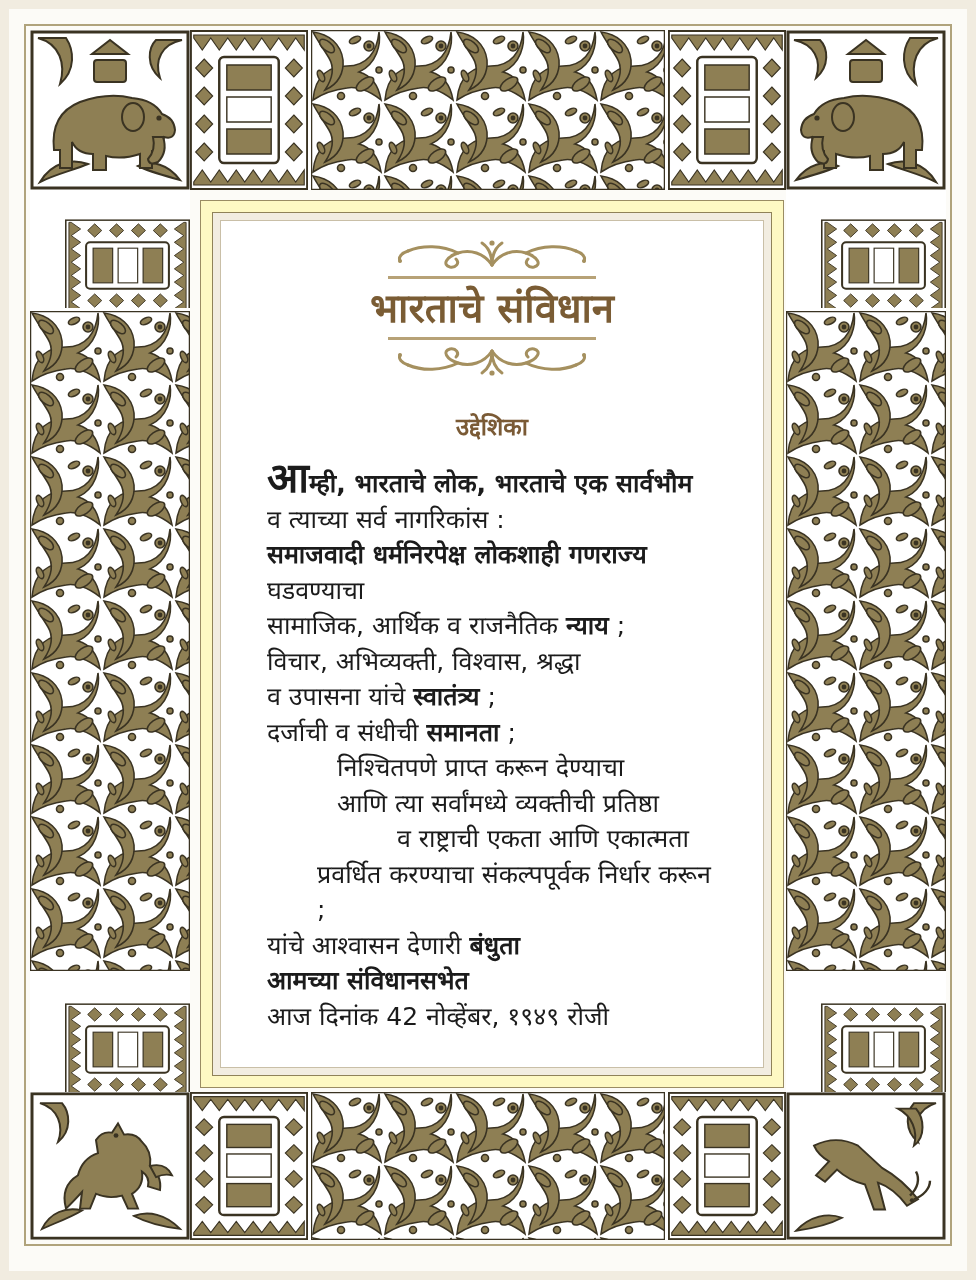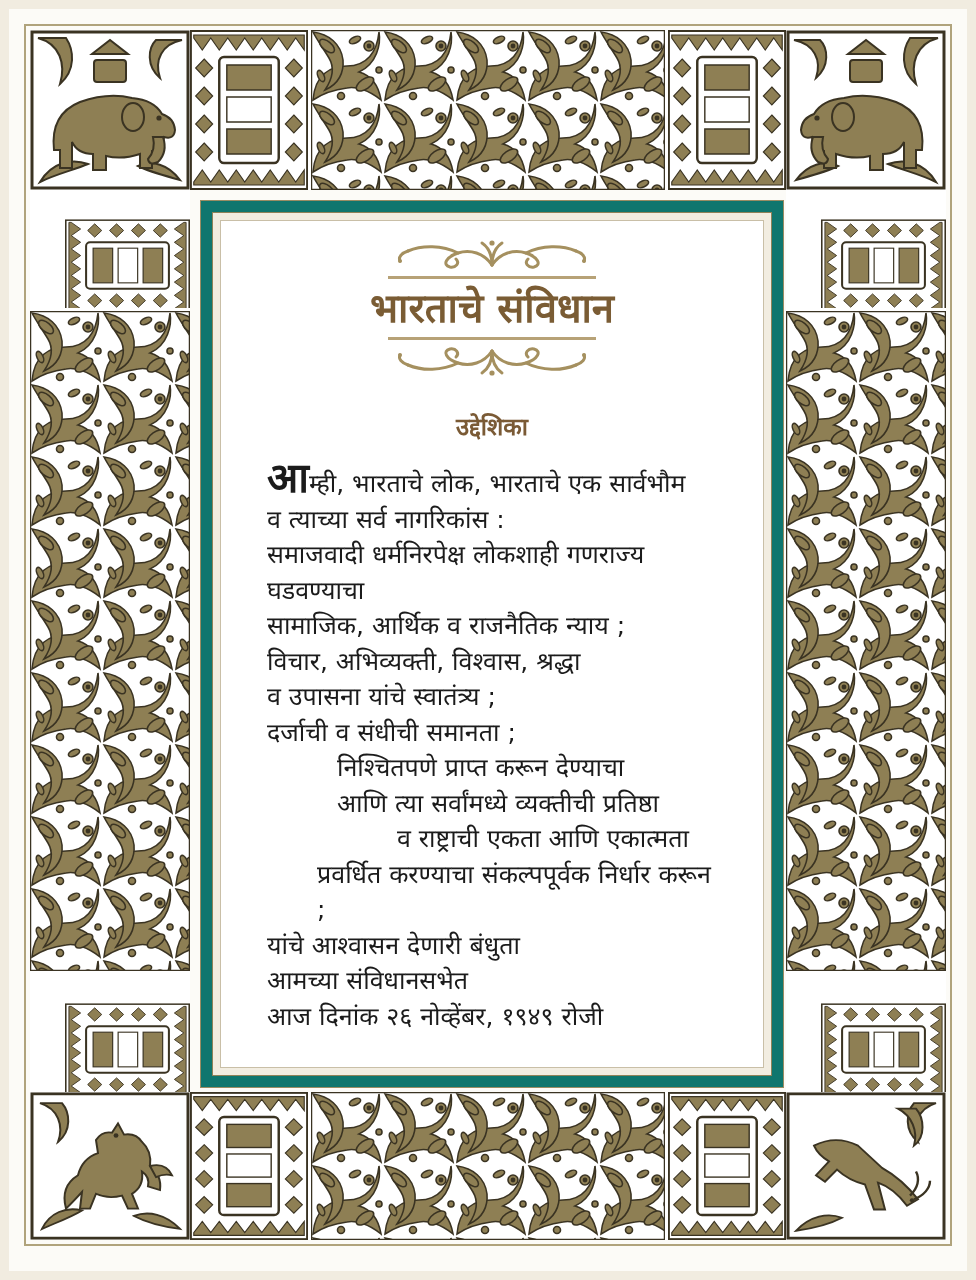--- a/index.html
+++ b/index.html
@@ -18,35 +18,35 @@
   .strip{position:absolute;display:flex;background:#fff;gap:3px;}
   .strip.top{left:160px;top:0;width:596px;height:160px;flex-direction:row;}
   .strip.bottom{left:160px;top:1062px;width:596px;height:148px;flex-direction:row;}
   .strip.left{left:0;top:160px;width:160px;height:902px;flex-direction:column;}
   .strip.right{left:756px;top:160px;width:160px;height:902px;flex-direction:column;}
   .floral{flex:1;min-width:0;min-height:0;}
   .floral svg,.blocksvg{display:block;}
   .flipx{transform:scaleX(-1);}
 
   
-  .panel{position:absolute;left:200px;top:200px;width:584px;height:888px;box-sizing:border-box;border:1px solid #9a8c63;background:#0f766e;padding:11px;}
+  .panel{position:absolute;left:200px;top:200px;width:584px;height:888px;box-sizing:border-box;border:1px solid #9a8c63;background:#fef9c3;padding:11px;}
   .f2{box-sizing:border-box;width:100%;height:100%;border:1px solid #8f8259;background:#f2ede1;padding:7px;}
   .f3{box-sizing:border-box;width:100%;height:100%;border:1px solid #c9bfa7;background:#ffffff;overflow:hidden;}
   .inner{padding-top:16px;}
 
   
   .ornament{text-align:center;line-height:0;}
   .rule{width:208px;height:3px;background:#b7a277;margin:5px auto;}
   h1.title{margin:2px 0;text-align:center;font-size:40px;line-height:48px;font-weight:700;color:#7a5c34;}
   h2.heading{margin:30px 0 0 0;text-align:center;font-size:24px;line-height:36px;font-weight:700;color:#7a5a35;}
 
   
   .preamble{margin-top:18px;padding:0 40px 0 46px;font-size:25px;line-height:35.5px;color:#1b1b1b;}
   .line{margin:0;padding:0;}
-  .bold{font-weight:400;margin-top:7px;}
+  .bold{font-weight:700;margin-top:7px;}
   .dropcap{font-weight:700;font-size:41px;line-height:30px;}
   .right{text-align:left;}
   .pr36{padding-right:36px;}
   .ind50{padding-left:50px;}
   .ind70{padding-left:70px;}
   .ind130{padding-left:130px;}
 </style>
 </head>
 <body>
 
@@ -275,21 +275,21 @@
             <p class="line right"><span>सामाजिक, आर्थिक व राजनैतिक </span><span class="bold">न्याय</span><span> ;</span></p>
             <p class="line right pr36"><span>विचार, अभिव्यक्ती, विश्वास, श्रद्धा</span></p>
             <p class="line right"><span>व उपासना यांचे </span><span class="bold">स्वातंत्र्य</span><span> ;</span></p>
             <p class="line right"><span>दर्जाची व संधीची </span><span class="bold">समानता</span><span> ;</span></p>
             <p class="line ind70"><span>निश्चितपणे प्राप्त करून देण्याचा</span></p>
             <p class="line ind70"><span>आणि त्या सर्वांमध्ये व्यक्तीची प्रतिष्ठा</span></p>
             <p class="line ind130"><span>व राष्ट्राची एकता आणि एकात्मता</span></p>
             <p class="line ind50"><span>प्रवर्धित करण्याचा संकल्पपूर्वक निर्धार करून ;</span></p>
             <p class="line right"><span>यांचे आश्वासन देणारी </span><span class="bold">बंधुता</span></p>
             <p class="line"><span class="bold">आमच्या संविधानसभेत</span></p>
-            <p class="line"><span>आज दिनांक २६ नोव्हेंबर, १९४९ रोजी</span></p>
+            <p class="line"><span>आज दिनांक 42 नोव्हेंबर, १९४९ रोजी</span></p>
 
           </div>
 
         </div>
       </div>
     </div>
   </div>
 </div>
 
 </body></html>

